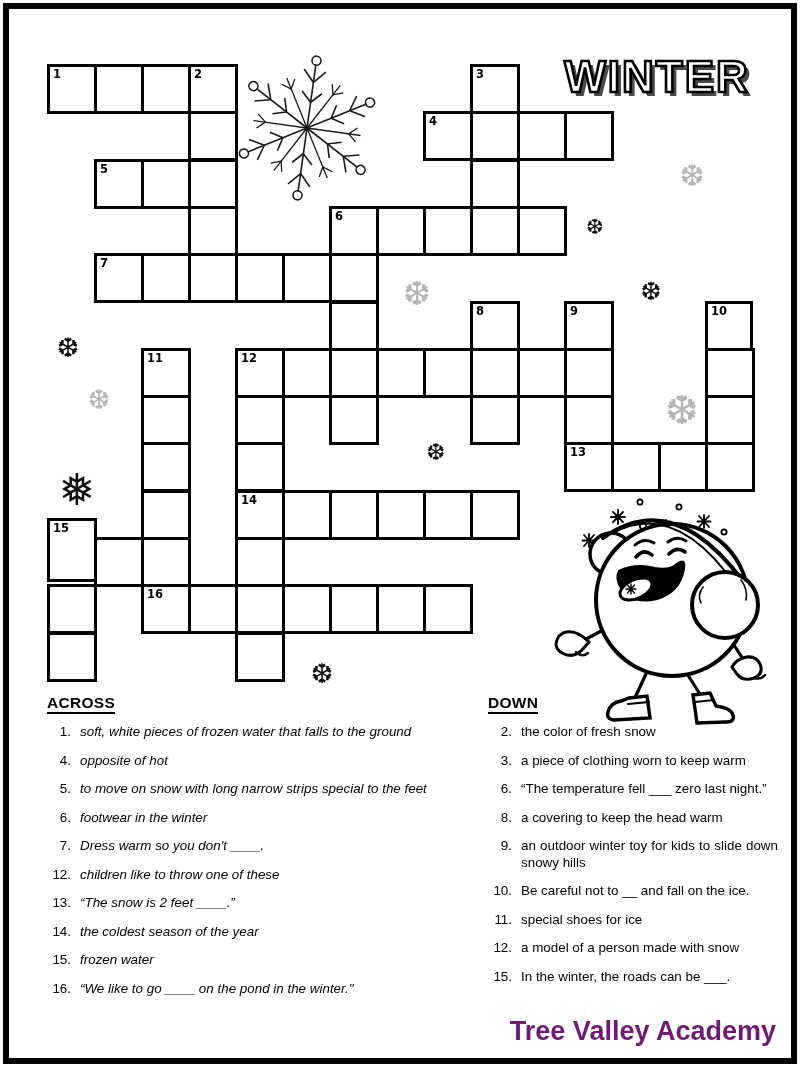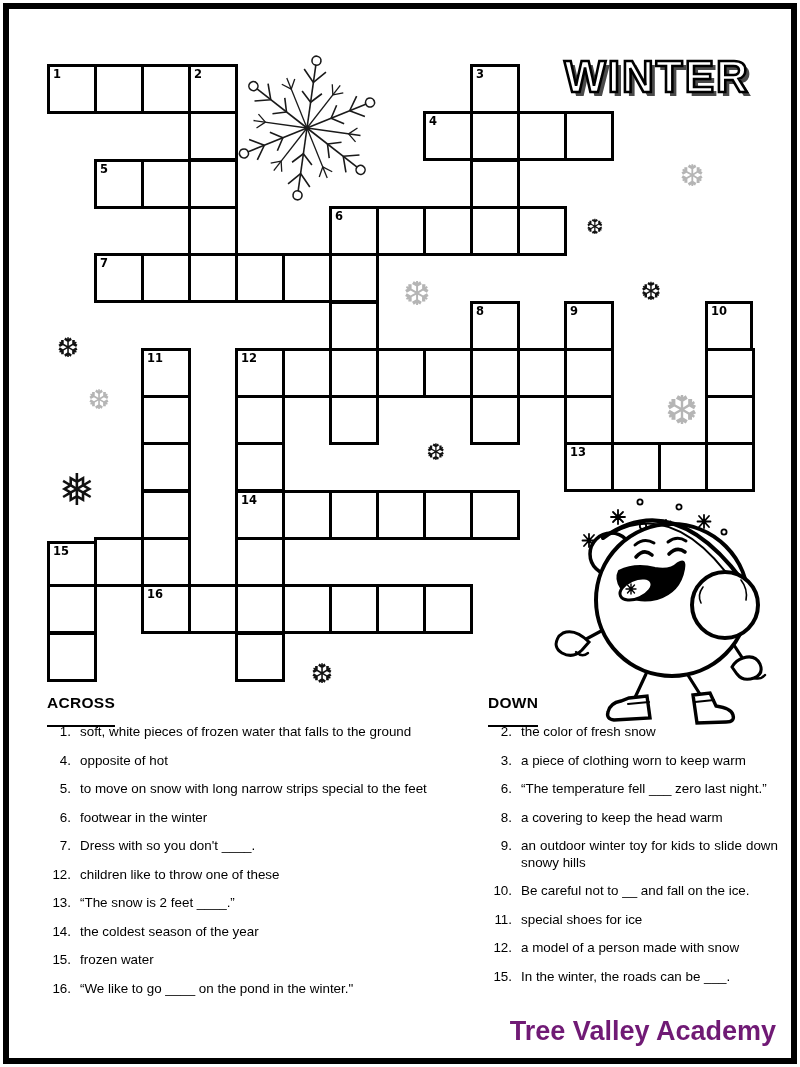--- a/index.html
+++ b/index.html
@@ -21,25 +21,25 @@
   
   .flake{position:absolute;transform:translate(-50%,-50%);font-family:"DejaVu Sans",sans-serif;line-height:1;}
   .flake.black{color:#111;}
   .flake.gray{color:#b5b5b5;}
 
   
   .clues{position:absolute;top:694px;}
   .clues.across{left:47px;width:408px;}
   .clues.down{left:488px;width:290px;}
   .clues h2{margin:0 0 12px 0;font-size:15.5px;font-weight:700;letter-spacing:.3px;}
-  .clues h2 span{border-bottom:2.5px solid #000;padding-bottom:14px;}
+  .clues h2 span{border-bottom:2.5px solid #000;padding-bottom:1px;}
   .clue{display:flex;margin-bottom:12px;line-height:16.5px;font-size:13.4px;}
   .clue-num{width:24px;text-align:right;flex:0 0 24px;}
   .clue-text{margin-left:9px;flex:1;}
-  .clues.across .clue-text{max-width:356px;}
+  .clues.across .clue-text{max-width:356px;font-style:italic;}
   .clues.down .clue-text{max-width:266px;}
   .clue-text.justify{text-align:justify;}
 
   
   .branding{position:absolute;right:24px;top:1016px;font-size:27px;font-weight:700;color:#701a75;}
 
   svg{position:absolute;overflow:visible;}
 </style>
 </head>
 <body>
@@ -158,21 +158,21 @@
       <div class="cell" style="left: 705px; top: 442px; height: 50px; width: 50px;"></div>
       <div class="cell" style="left: 141px; top: 490px; height: 50px; width: 50px;"></div>
       <div class="cell" style="left: 235px; top: 490px; height: 50px; width: 58px;">
         <span class="cell-num">14</span>
       </div>
       <div class="cell" style="left: 282px; top: 490px; height: 50px; width: 50px;"></div>
       <div class="cell" style="left: 329px; top: 490px; height: 50px; width: 50px;"></div>
       <div class="cell" style="left: 376px; top: 490px; height: 50px; width: 50px;"></div>
       <div class="cell" style="left: 423px; top: 490px; height: 50px; width: 50px;"></div>
       <div class="cell" style="left: 470px; top: 490px; height: 50px; width: 50px;"></div>
-      <div class="cell" style="left: 47px; top: 541px; height: 50px; width: 50px;">
+      <div class="cell" style="left: 47px; top: 518px; height: 64px; width: 50px;">
         <span class="cell-num">15</span>
       </div>
       <div class="cell" style="left: 94px; top: 537px; height: 50px; width: 50px;"></div>
       <div class="cell" style="left: 141px; top: 537px; height: 50px; width: 50px;"></div>
       <div class="cell" style="left: 235px; top: 537px; height: 50px; width: 50px;"></div>
       <div class="cell" style="left: 47px; top: 584px; height: 50px; width: 50px;"></div>
       <div class="cell" style="left: 141px; top: 584px; height: 50px; width: 50px;">
         <span class="cell-num">16</span>
       </div>
       <div class="cell" style="left: 188px; top: 584px; height: 50px; width: 50px;"></div>
@@ -268,21 +268,21 @@
         <div class="clue">
           <span class="clue-num">5.</span>
           <span class="clue-text">to move on snow with long narrow strips special to the feet</span>
         </div>
         <div class="clue">
           <span class="clue-num">6.</span>
           <span class="clue-text">footwear in the winter</span>
         </div>
         <div class="clue">
           <span class="clue-num">7.</span>
-          <span class="clue-text">Dress with so you don't ____.</span>
+          <span class="clue-text">Dress warm so you don't ____.</span>
         </div>
         <div class="clue">
           <span class="clue-num">12.</span>
           <span class="clue-text">children like to throw one of these</span>
         </div>
         <div class="clue">
           <span class="clue-num">13.</span>
           <span class="clue-text">“The snow is 2 feet ____.”</span>
         </div>
         <div class="clue">

